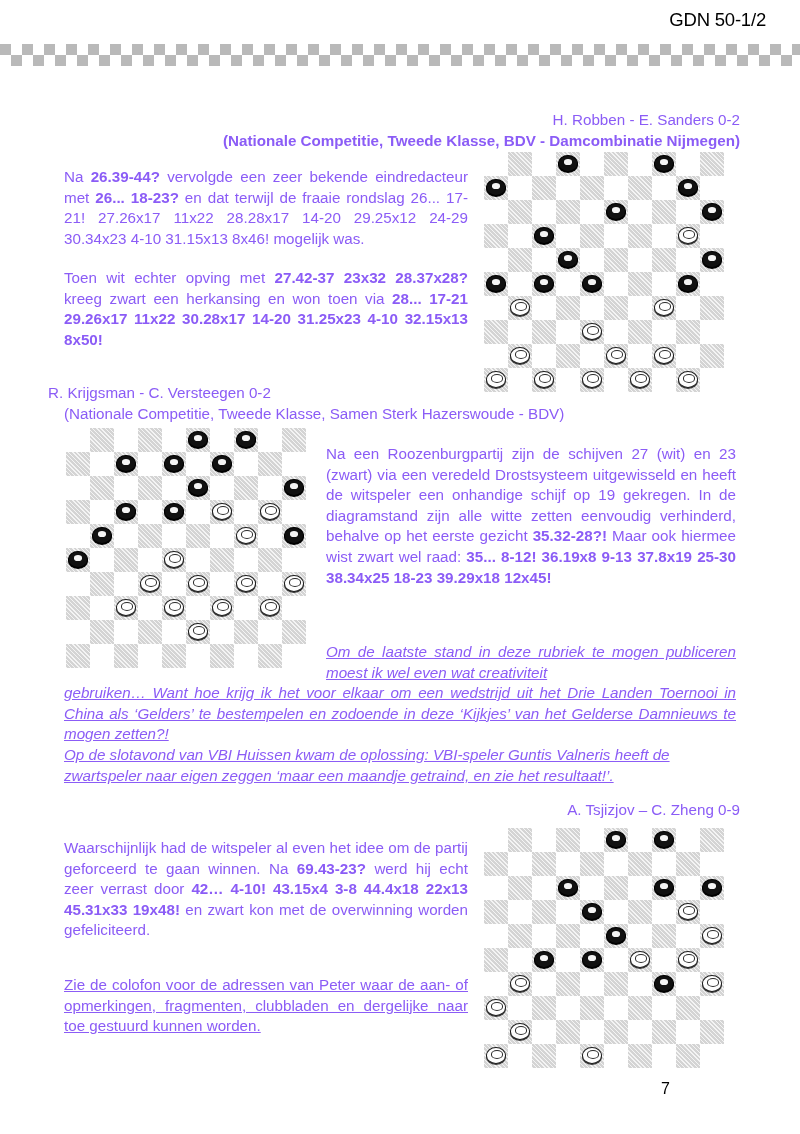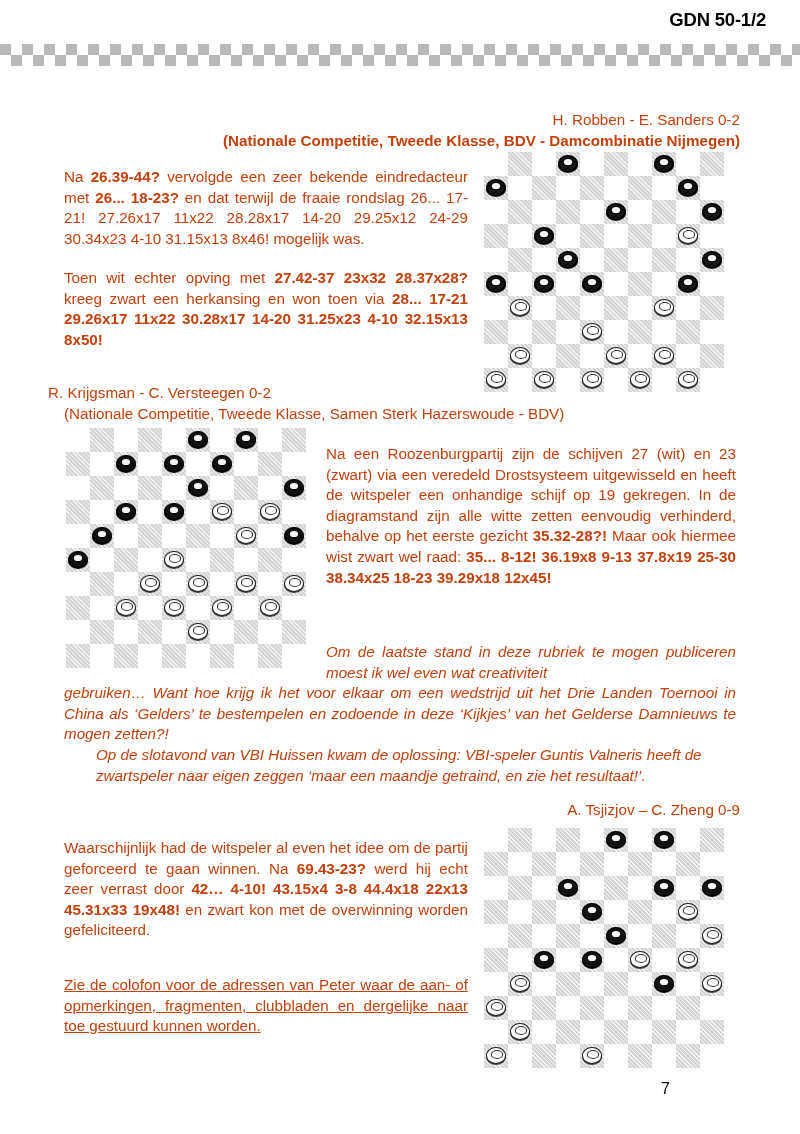--- a/index.html
+++ b/index.html
@@ -17,21 +17,21 @@
 
   
   #page-header {
     position: absolute;
     left: 0; top: 0; width: 800px; height: 42px;
   }
   #header-title {
     position: absolute;
     right: 34px; top: 9px;
     font-size: 18.5px;
-    font-weight: bold;
+    font-weight: normal;
     letter-spacing: -0.2px;
   }
   #checker-band {
     position: absolute;
     left: 0; top: 44px;
     width: 800px; height: 22px;
   }
   .band-row { height: 11px; width: 800px; }
   .band-row.r1 {
     background-image:
@@ -44,25 +44,25 @@
       linear-gradient(90deg, #ffffff 50%, #b9b9b9 50%);
     background-size: 22px 11px;
     background-position: 0 0;
   }
 
   
   .tblock {
     position: absolute;
     font-size: 15.2px;
     line-height: 20.6px;
-    color: #c2410c;
+    color: #8b5cf6;
   }
   .just { text-align: justify; text-justify: inter-word; }
   .right { text-align: right; }
-  .i { font-style: italic; }
+  .i { font-style: italic; text-decoration: underline; }
 
   
   .board {
     position: absolute;
     display: grid;
     grid-template-columns: repeat(10, 1fr);
     grid-template-rows: repeat(10, 1fr);
     background: #ffffff;
   }
   .sq { position: relative; }
@@ -442,21 +442,21 @@
     <div class="sq dark"></div>
     <div class="sq light"></div>
     <div class="sq dark"></div>
     <div class="sq light"></div>
   </div>
 
 <div class="tblock just" style="left:326px; top:444px; width:410px;">Na een Roozenburgpartij zijn de schijven 27 (wit) en 23 (zwart) via een veredeld Drostsysteem uitgewisseld en heeft de witspeler een onhandige schijf op 19 gekregen. In de diagramstand zijn alle witte zetten eenvoudig verhinderd, behalve op het eerste gezicht <b>35.32-28?!</b> Maar ook hiermee wist zwart wel raad: <b>35... 8-12! 36.19x8 9-13 37.8x19 25-30 38.34x25 18-23 39.29x18 12x45!</b></div>
 
 <div class="tblock just i" style="left:326px; top:642px; width:410px;">Om de laatste stand in deze rubriek te mogen publiceren moest ik wel even wat creativiteit</div>
 <div class="tblock just i" style="left:64px; top:683px; width:672px;">gebruiken… Want hoe krijg ik het voor elkaar om een wedstrijd uit het Drie Landen Toernooi in China als ‘Gelders’ te bestempelen en zodoende in deze ‘Kijkjes’ van het Gelderse Damnieuws te mogen zetten?!</div>
-<div class="tblock i" style="left:64px; top:745px; width:672px;margin-left:32px;">Op de slotavond van VBI Huissen kwam de oplossing: VBI-speler Guntis Valneris heeft de zwartspeler naar eigen zeggen ‘maar een maandje getraind, en zie het resultaat!’.</div>
+<div class="tblock i" style="left:64px; top:745px; width:672px;">Op de slotavond van VBI Huissen kwam de oplossing: VBI-speler Guntis Valneris heeft de zwartspeler naar eigen zeggen ‘maar een maandje getraind, en zie het resultaat!’.</div>
 
 <div class="tblock right" style="left:400px; top:800px; width:340px;">A. Tsjizjov – C. Zheng 0-9</div>
 
 <div class="board" id="board3" style="left:484px; top:828px; width:240px; height:240px;">
     <div class="sq light"></div>
     <div class="sq dark"></div>
     <div class="sq light"></div>
     <div class="sq dark"></div>
     <div class="sq light"></div>
     <div class="sq dark">

